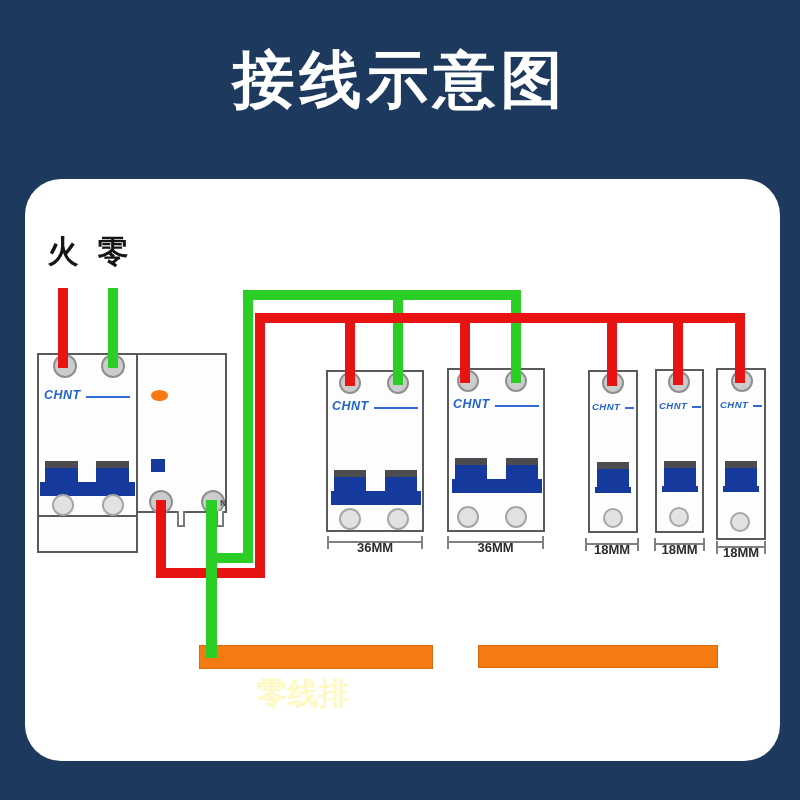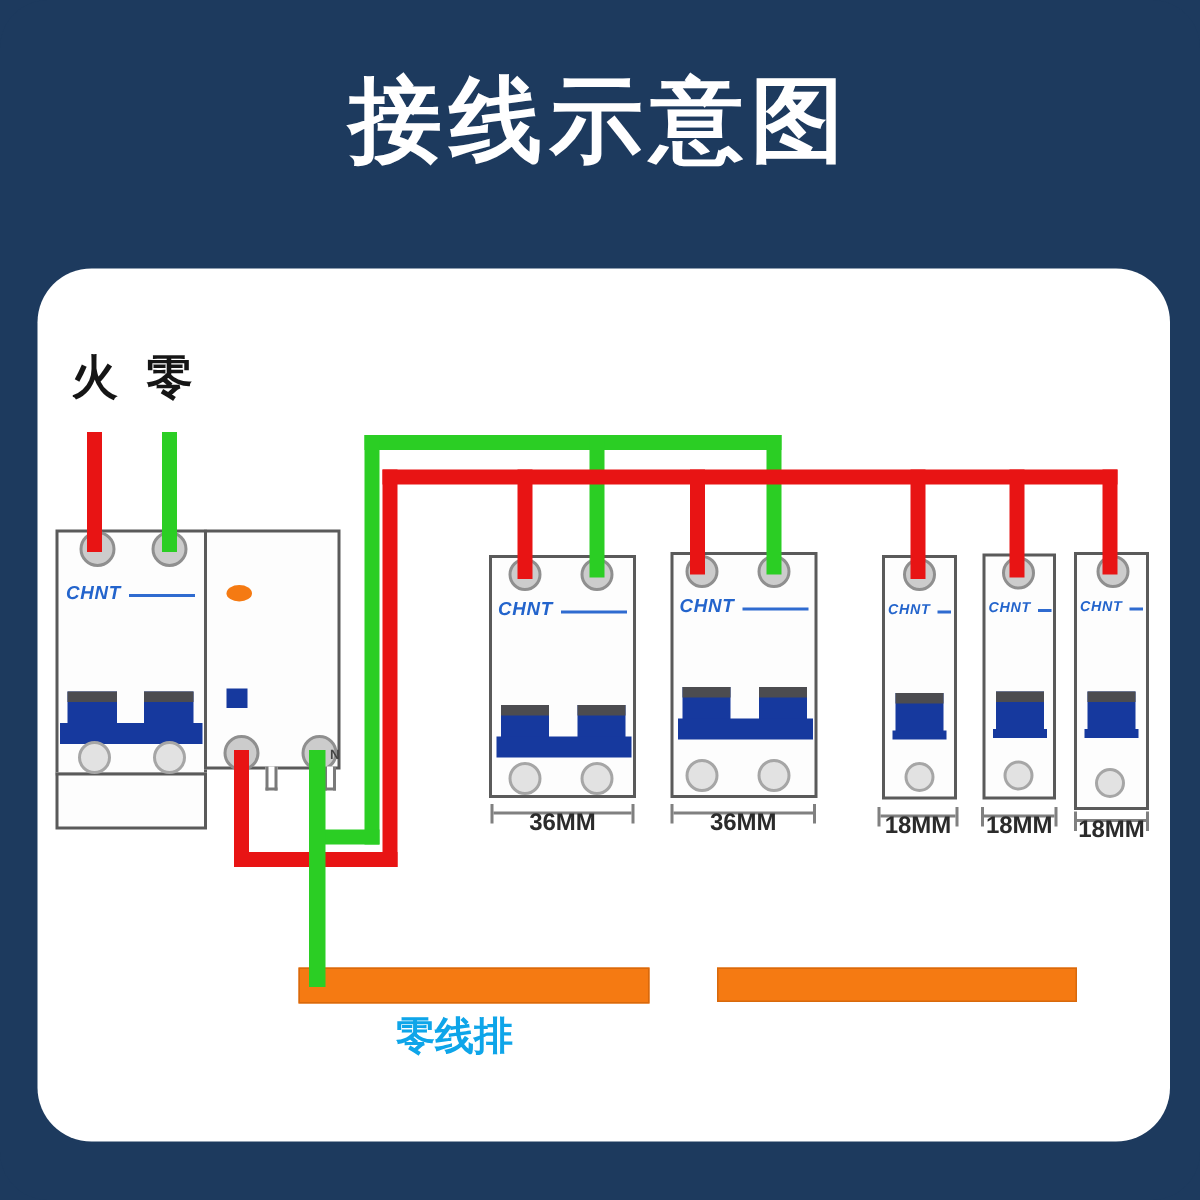--- a/index.html
+++ b/index.html
@@ -22,24 +22,24 @@
   .brand.small .bline{flex:0 0 9px;}
   .rcd-light{position:absolute;width:17px;height:11px;border-radius:50%;background:#f57a12;}
   .rcd-btn{position:absolute;width:14px;height:13px;background:#16399e;}
   .n-label{position:absolute;font-size:9px;font-weight:bold;color:#444;}
   .prong{position:absolute;width:8px;height:16px;background:#ffffff;border:2px solid #7a7a7a;
          border-top:none;box-sizing:border-box;}
   .wire{position:absolute;}
   .wire.red{background:#e81414;}
   .wire.green{background:#2bce24;}
   .busbar{position:absolute;background:#f57a12;border:1px solid #d8690c;box-sizing:border-box;}
-  .bar-label{position:absolute;width:200px;text-align:center;font-size:26px;font-weight:bold;color:#0ea5e9;}
+  .bar-label{position:absolute;width:200px;text-align:center;font-size:31px;font-weight:bold;color:#fef9c3;}
   .dim{position:absolute;height:13px;border-left:2px solid #808080;border-right:2px solid #808080;box-sizing:border-box;}
   .dim .dline{position:absolute;left:0;right:0;top:5px;border-top:2px solid #808080;}
-  .dim .dtext{position:absolute;left:0;right:0;top:4px;text-align:center;font-size:16px;
+  .dim .dtext{position:absolute;left:0;right:0;top:4px;text-align:center;font-size:13px;
               font-weight:bold;color:#2b2b2b;}
 </style>
 </head>
 <body>
 
 <div class="stage">
 
   <div class="title">接线示意图</div>
   <div class="panel"></div>
 

